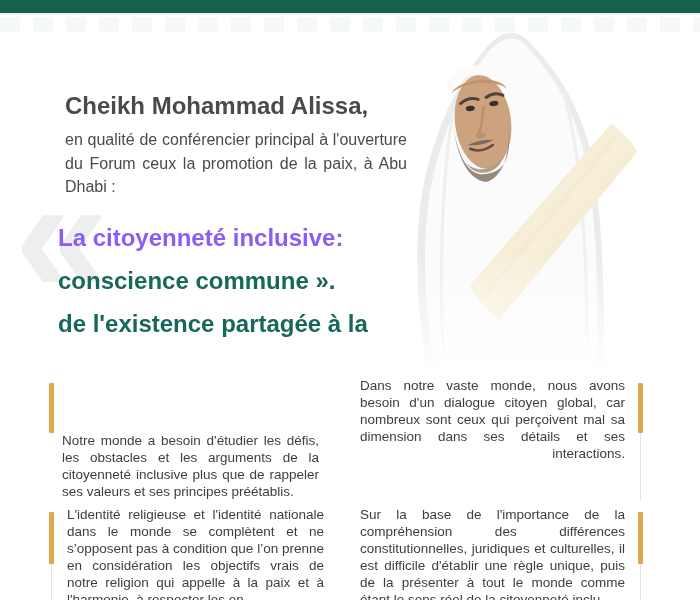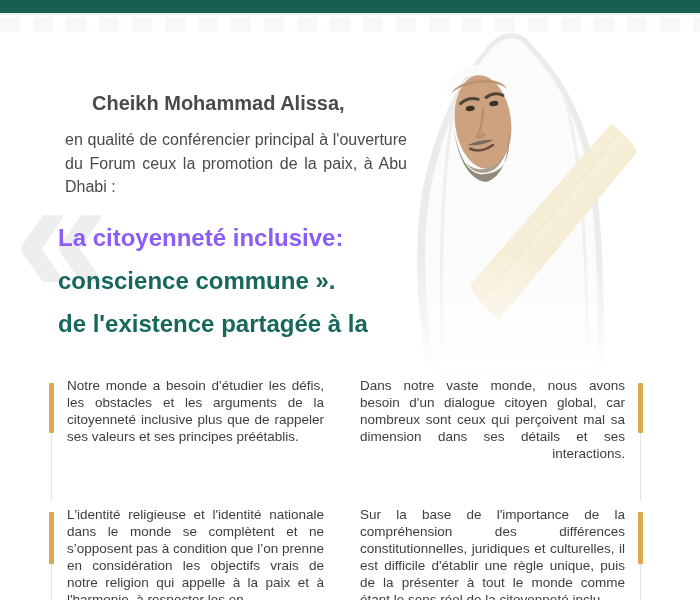--- a/index.html
+++ b/index.html
@@ -11,21 +11,21 @@
   .topbar{position:absolute;top:0;left:0;width:700px;height:13px;background:#15604F;}
   .topbar-edge{position:absolute;top:13px;left:0;width:700px;height:2px;background:#DCE8E4;opacity:.55;}
   .watermark-strip{
     position:absolute;top:17px;left:0;width:700px;height:15px;
     background:repeating-linear-gradient(90deg,
       rgba(21,96,79,0.06) 0px, rgba(21,96,79,0.06) 20px,
       rgba(21,96,79,0.0) 20px, rgba(21,96,79,0.0) 33px);
     opacity:.7;
   }
   
-  .name{position:absolute;left:65px;top:92px;font-size:20px;font-weight:bold;color:#4A4A4A;margin-left:27px;}
+  .name{position:absolute;left:65px;top:92px;font-size:24px;font-weight:bold;color:#4A4A4A;}
   .subtitle{
     position:absolute;left:65px;top:128px;width:342px;
     font-size:16px;line-height:23.5px;color:#4A4A4A;text-align:justify;
   }
   
   .quote-mark{
     position:absolute;left:14px;top:150px;font-size:170px;line-height:1;
     font-weight:bold;color:#EDEFEF;user-select:none;
   }
   .quote{position:absolute;left:58px;top:216px;width:375px;font-weight:bold;font-size:24px;line-height:43px;}
@@ -39,21 +39,21 @@
     font-size:13.5px;line-height:16.9px;color:#3E3E3E;
   }
   .para .barcol{width:5px;display:flex;flex-direction:column;align-items:center;padding-top:5px;}
   .para .bar-gold{width:5px;background:#DDA94F;border-radius:1px;}
   .para .bar-line{width:1px;flex:1;background:#E2E2E2;}
   .para .txt{text-align:justify;}
   .para.p-left{left:49px;width:275px;}
   .para.p-left .txt{margin-left:13px;width:257px;}
   .para.p-right{left:360px;width:283px;flex-direction:row-reverse;justify-content:flex-end;}
   .para.p-right .txt{margin-right:13px;width:265px;}
-  .row1{top:378px;height:122px;}
+  .row1{top:378px;height:122px;flex-direction:column;}
   .row2{top:507px;height:140px;}
   .row1 .bar-gold{height:50px;}
   .row2 .bar-gold{height:52px;}
   .last-right .txt{text-align-last:right;}
 </style>
 </head>
 <body>
 
 <div class="page">
 

